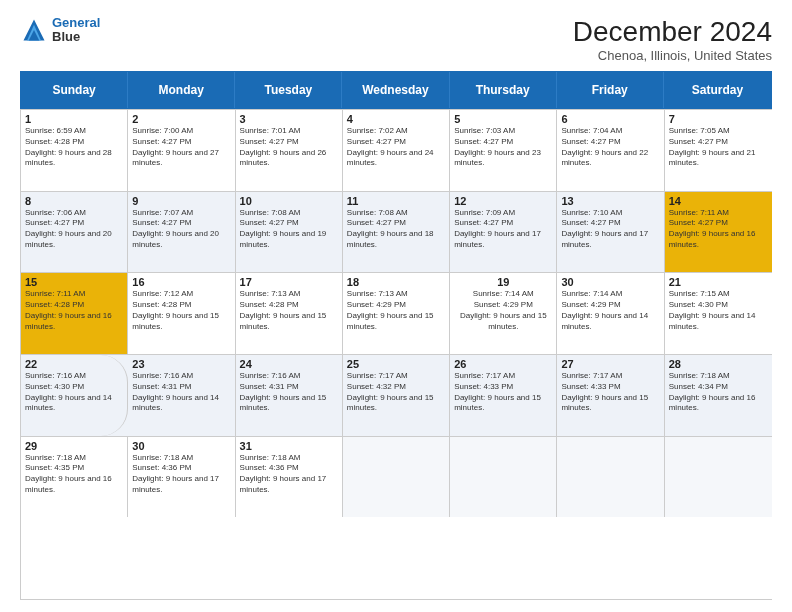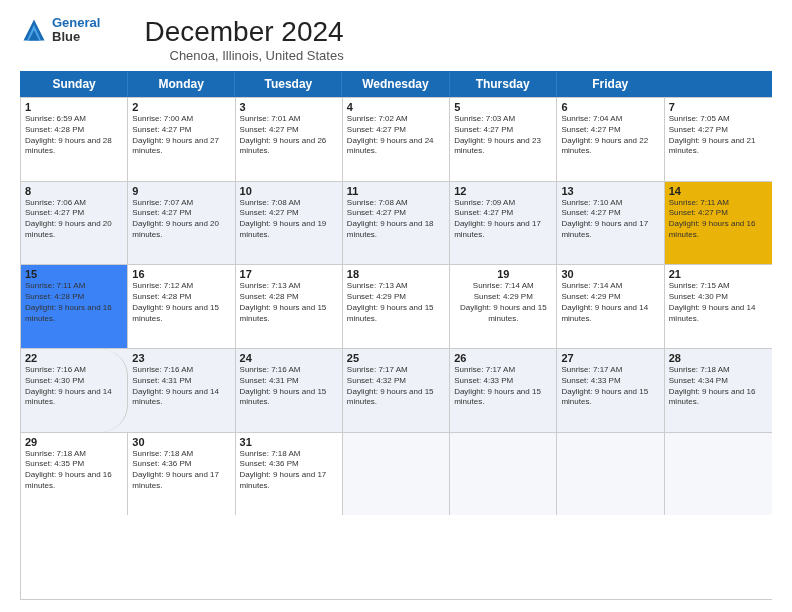--- a/index.html
+++ b/index.html
@@ -12,21 +12,21 @@
     }
     .page {
       width: 792px;
       height: 612px;
       padding: 16px 20px 12px 20px;
       display: flex;
       flex-direction: column;
     }
     .header {
       display: flex;
-      justify-content: flex-start;
+      justify-content: space-between;
       align-items: flex-start;
       margin-bottom: 8px;
       gap: 44px;
     }
     .logo {
       display: flex;
       align-items: center;
       gap: 4px;
     }
     .logo-text {
@@ -61,21 +61,21 @@
       display: grid;
       grid-template-columns: repeat(7, 1fr);
       background: #1a6bb5;
       border: 1px solid #1a6bb5;
     }
     .cal-header-cell {
       color: #fff;
       text-align: center;
       font-size: 12px;
       font-weight: bold;
-      padding: 5px 2px;
+      padding: 11px 2px;
       border-right: 1px solid #2d7cc5;
     }
     .cal-header-cell:last-child { border-right: none; }
     .cal-body {
       flex: 1;
       display: grid;
       grid-template-rows: repeat(6, 1fr);
       border-left: 1px solid #ccc;
       border-bottom: 1px solid #ccc;
     }
@@ -136,20 +136,21 @@
   </div>
 
   <div class="calendar">
     <div class="cal-header">
     <div class="cal-header-cell">Sunday</div>
         <div class="cal-header-cell">Monday</div>
         <div class="cal-header-cell">Tuesday</div>
         <div class="cal-header-cell">Wednesday</div>
         <div class="cal-header-cell">Thursday</div>
         <div class="cal-header-cell">Friday</div>
+        <div class="cal-header-cell">Saturday</div>
       </div>
     <div class="cal-body">
     <div class="cal-row" style="background: rgb(255, 255, 255);">
           <div class="cal-cell" style="background: rgb(255, 255, 255);">
             <span class="day-num">1</span>
             <div class="cell-text">Sunrise: 6:59 AM<br>Sunset: 4:28 PM<br>Daylight: 9 hours and 28 minutes.</div>
           </div>
           <div class="cal-cell" style="background: rgb(255, 255, 255);">
             <span class="day-num">2</span>
             <div class="cell-text">Sunrise: 7:00 AM<br>Sunset: 4:27 PM<br>Daylight: 9 hours and 27 minutes.</div>
@@ -199,21 +200,21 @@
           <div class="cal-cell" style="background: rgb(238, 242, 248);">
             <span class="day-num">13</span>
             <div class="cell-text">Sunrise: 7:10 AM<br>Sunset: 4:27 PM<br>Daylight: 9 hours and 17 minutes.</div>
           </div>
           <div class="cal-cell" style="background: #eab308;">
             <span class="day-num">14</span>
             <div class="cell-text">Sunrise: 7:11 AM<br>Sunset: 4:27 PM<br>Daylight: 9 hours and 16 minutes.</div>
           </div>
         </div>
         <div class="cal-row" style="background: rgb(255, 255, 255);">
-          <div class="cal-cell" style="background: #3b82f6;">
+          <div class="cal-cell" style="background: #eab308;">
             <span class="day-num">15</span>
             <div class="cell-text">Sunrise: 7:11 AM<br>Sunset: 4:28 PM<br>Daylight: 9 hours and 16 minutes.</div>
           </div>
           <div class="cal-cell" style="background: rgb(255, 255, 255);">
             <span class="day-num">16</span>
             <div class="cell-text">Sunrise: 7:12 AM<br>Sunset: 4:28 PM<br>Daylight: 9 hours and 15 minutes.</div>
           </div>
           <div class="cal-cell" style="background: rgb(255, 255, 255);">
             <span class="day-num">17</span>
             <div class="cell-text">Sunrise: 7:13 AM<br>Sunset: 4:28 PM<br>Daylight: 9 hours and 15 minutes.</div>

